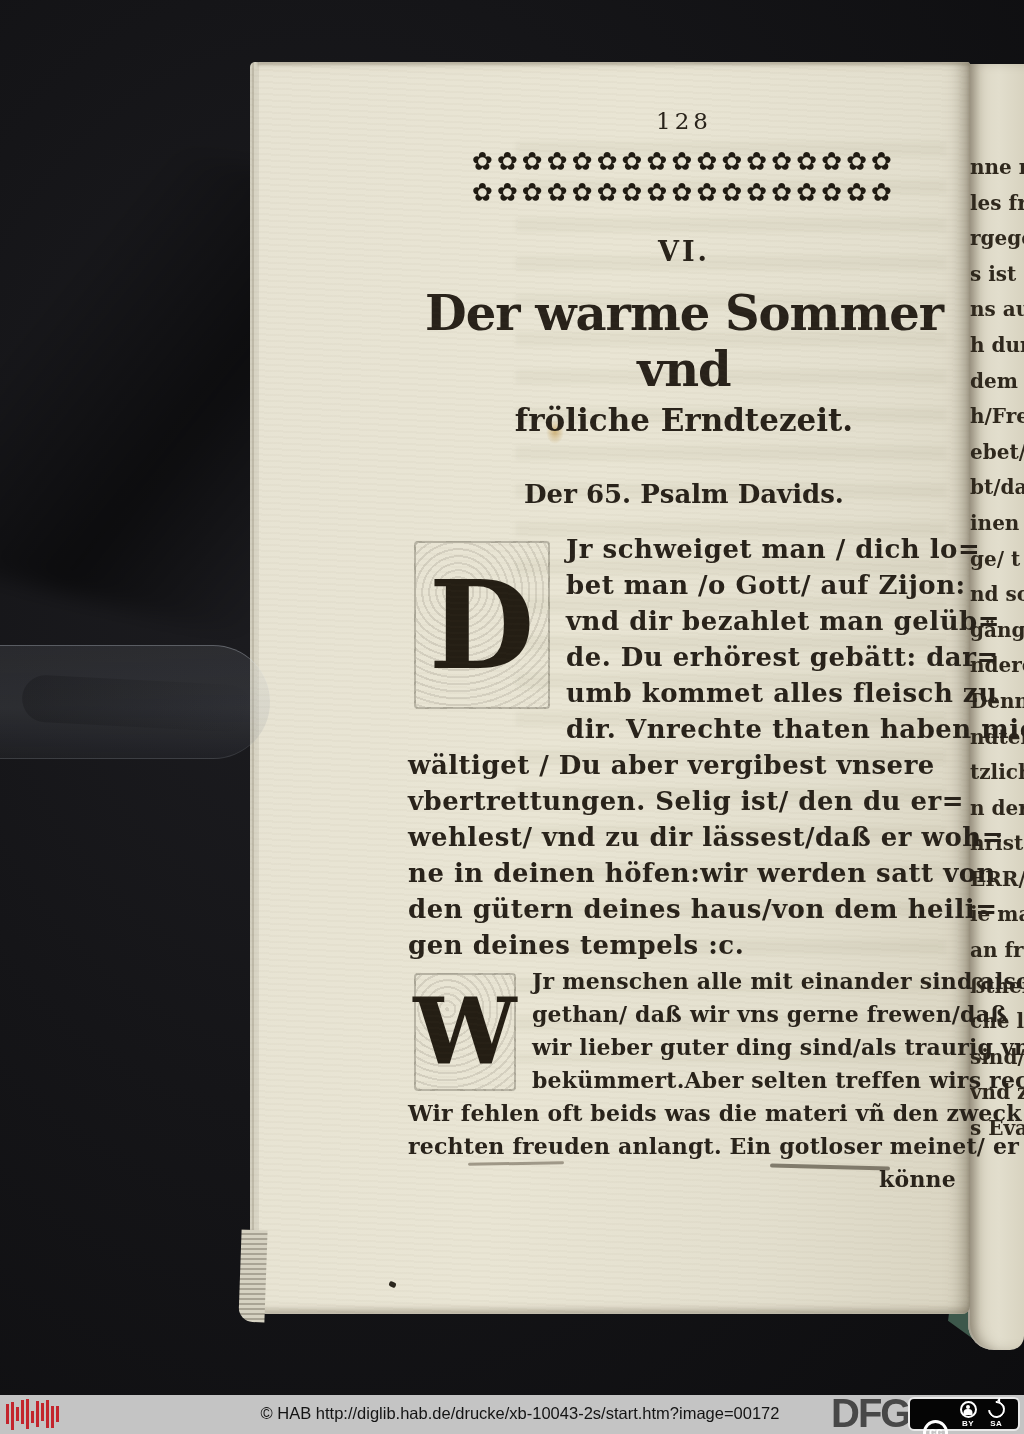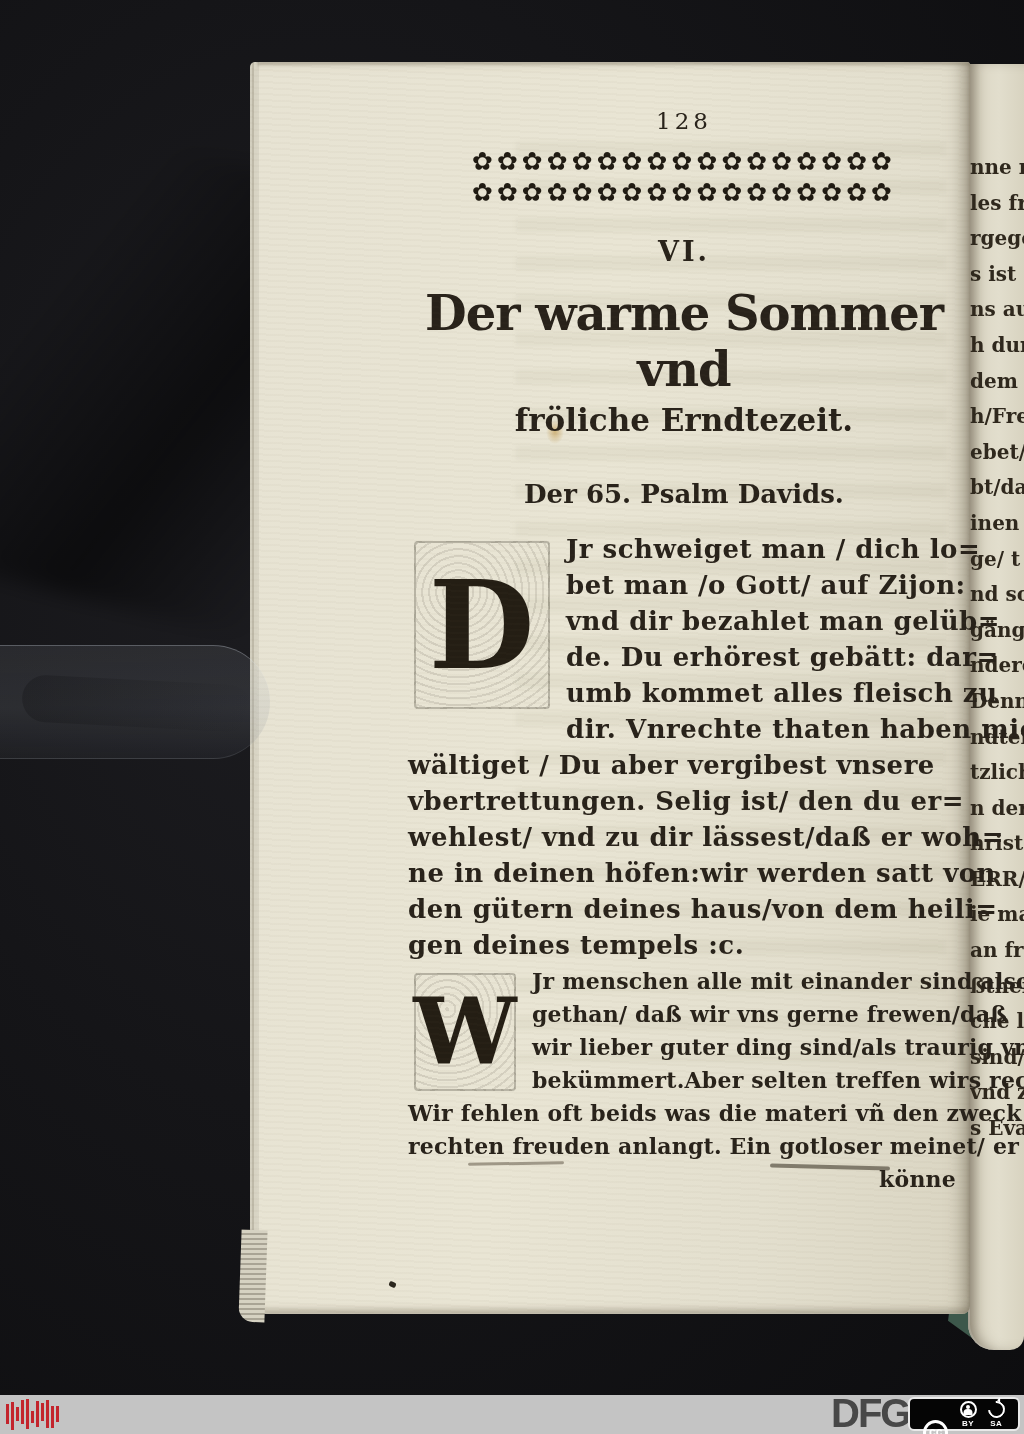--- a/index.html
+++ b/index.html
@@ -202,20 +202,21 @@
         <i></i>
         <i></i>
         <i></i>
         <i></i>
         <i></i>
         <i></i>
         <i></i>
         <i></i>
         <i></i>
     </div>
+    <div class="attr">© HAB http://diglib.hab.de/drucke/xb-10043-2s/start.htm?image=00172</div>
     <div class="dfg">DFG</div>
     <div class="badge">
       <div class="cc-circle">cc</div>
       <div class="mini by">
         <div class="circ"></div>
         <div class="lbl">BY</div>
       </div>
       <div class="mini sa">
         <div class="circ"></div>
         <div class="lbl">SA</div>

